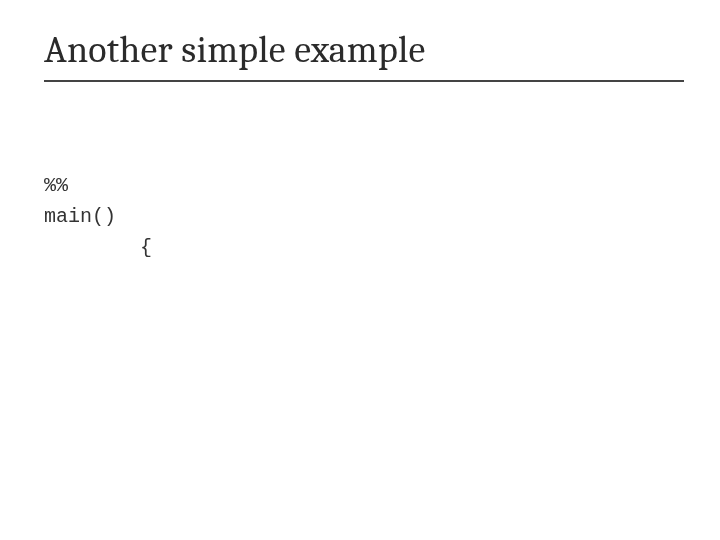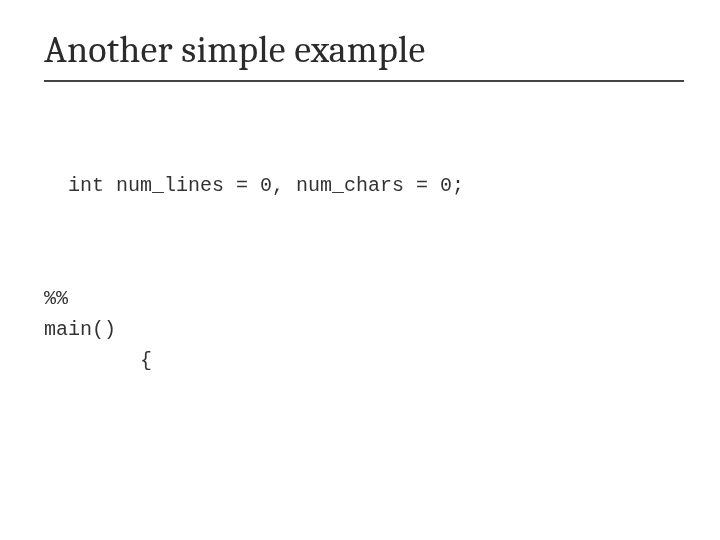--- a/index.html
+++ b/index.html
@@ -40,21 +40,20 @@
   .blk { margin-bottom: 20px; }
 </style>
 </head>
 <body>
 
 <div class="slide">
   <h1 class="title">Another simple example</h1>
   <div class="underline"></div>
 
   <div class="code">
-    <div class="blk"><span>  int num_lines = 0, num_chars = 0;</span></div>
     <div class="blk"><span>%%</span>
 <span>main()</span>
 <span>        {</span>
 
 
 
 </div>
   </div>
 </div>
 

